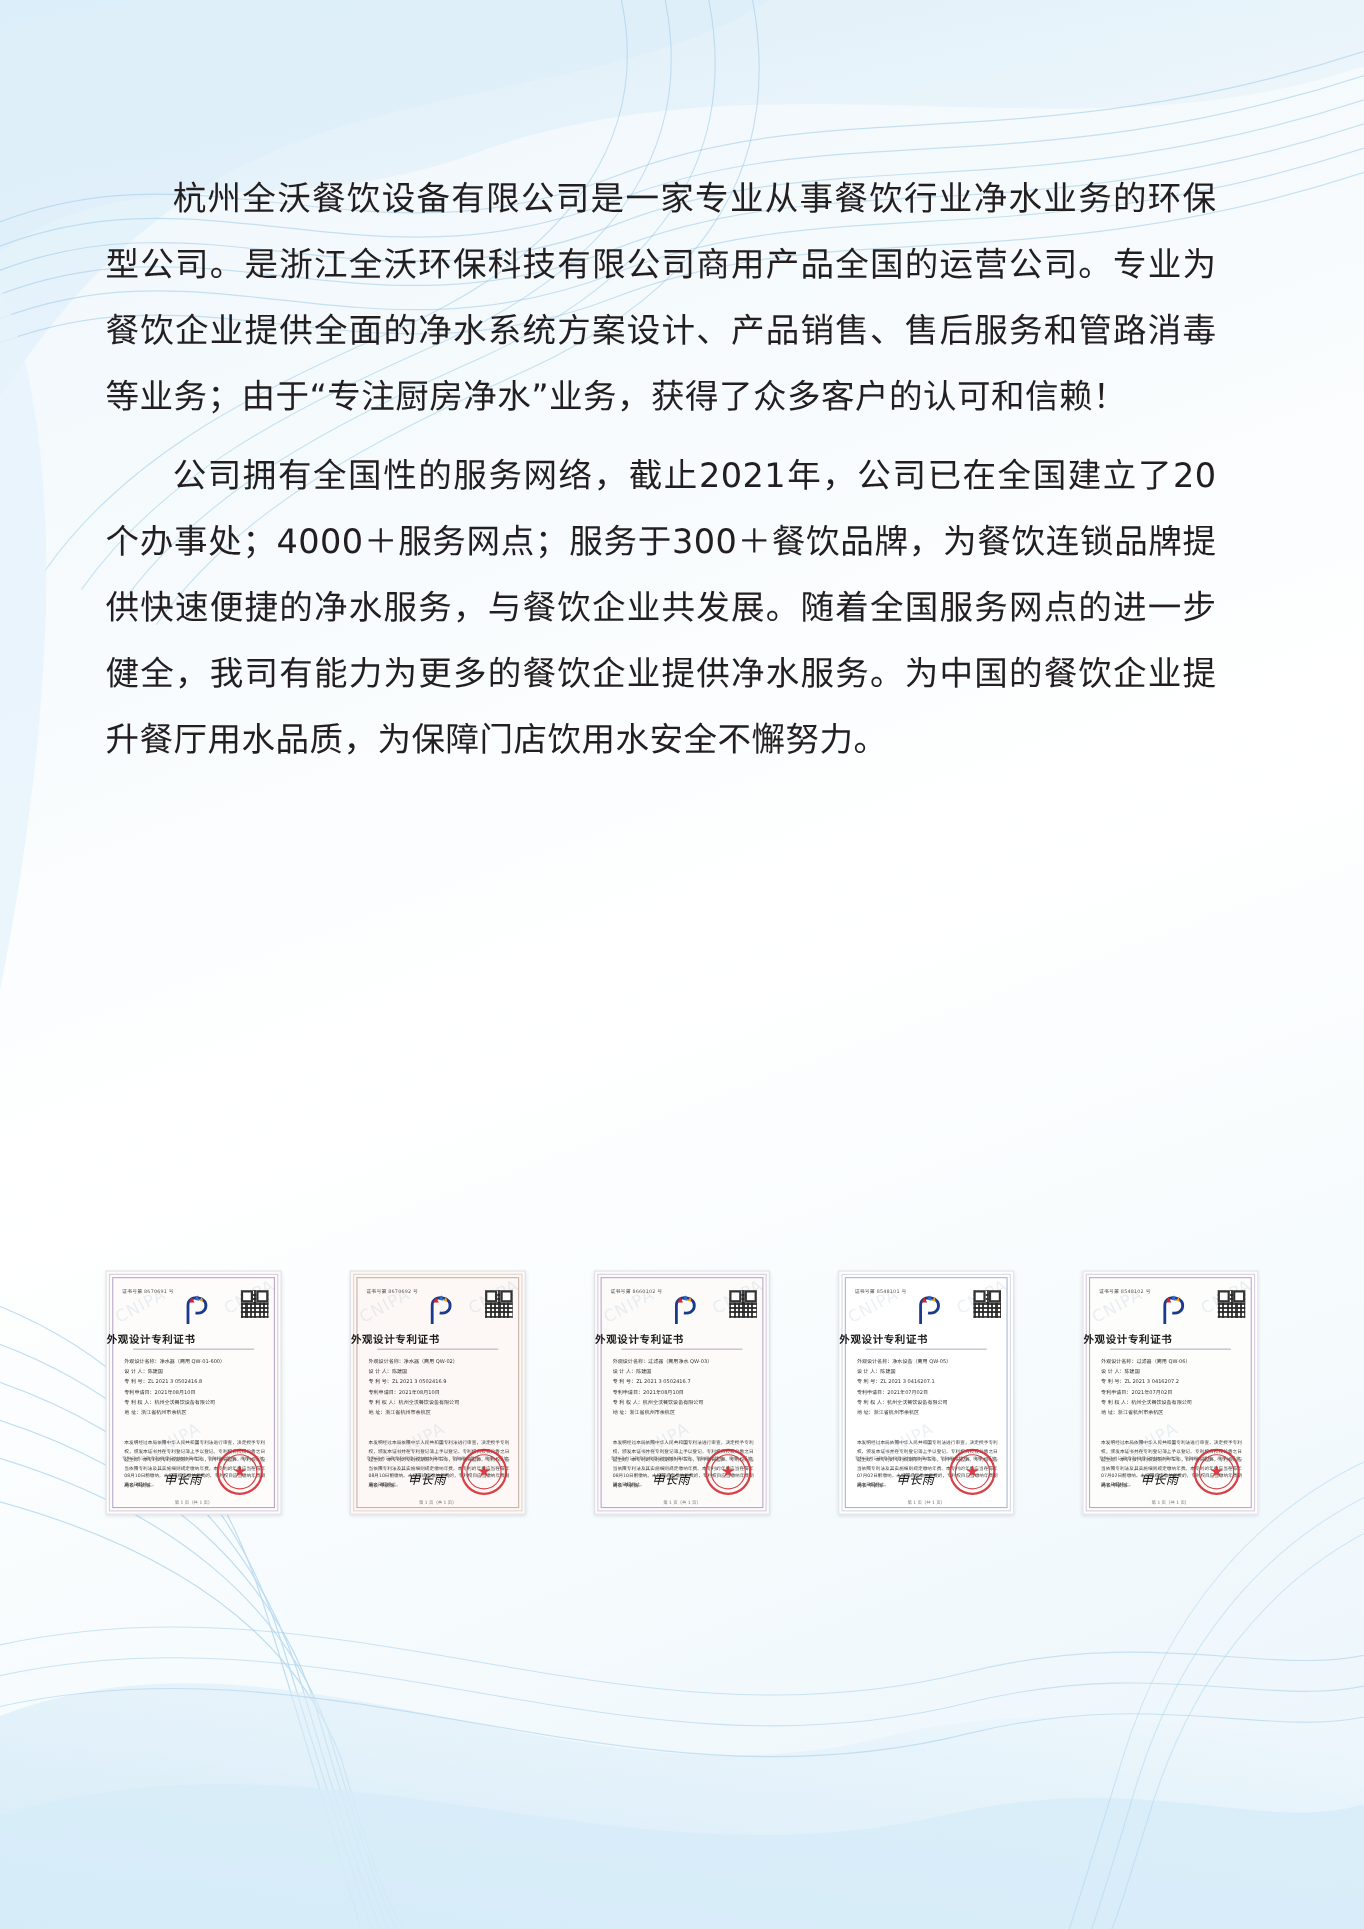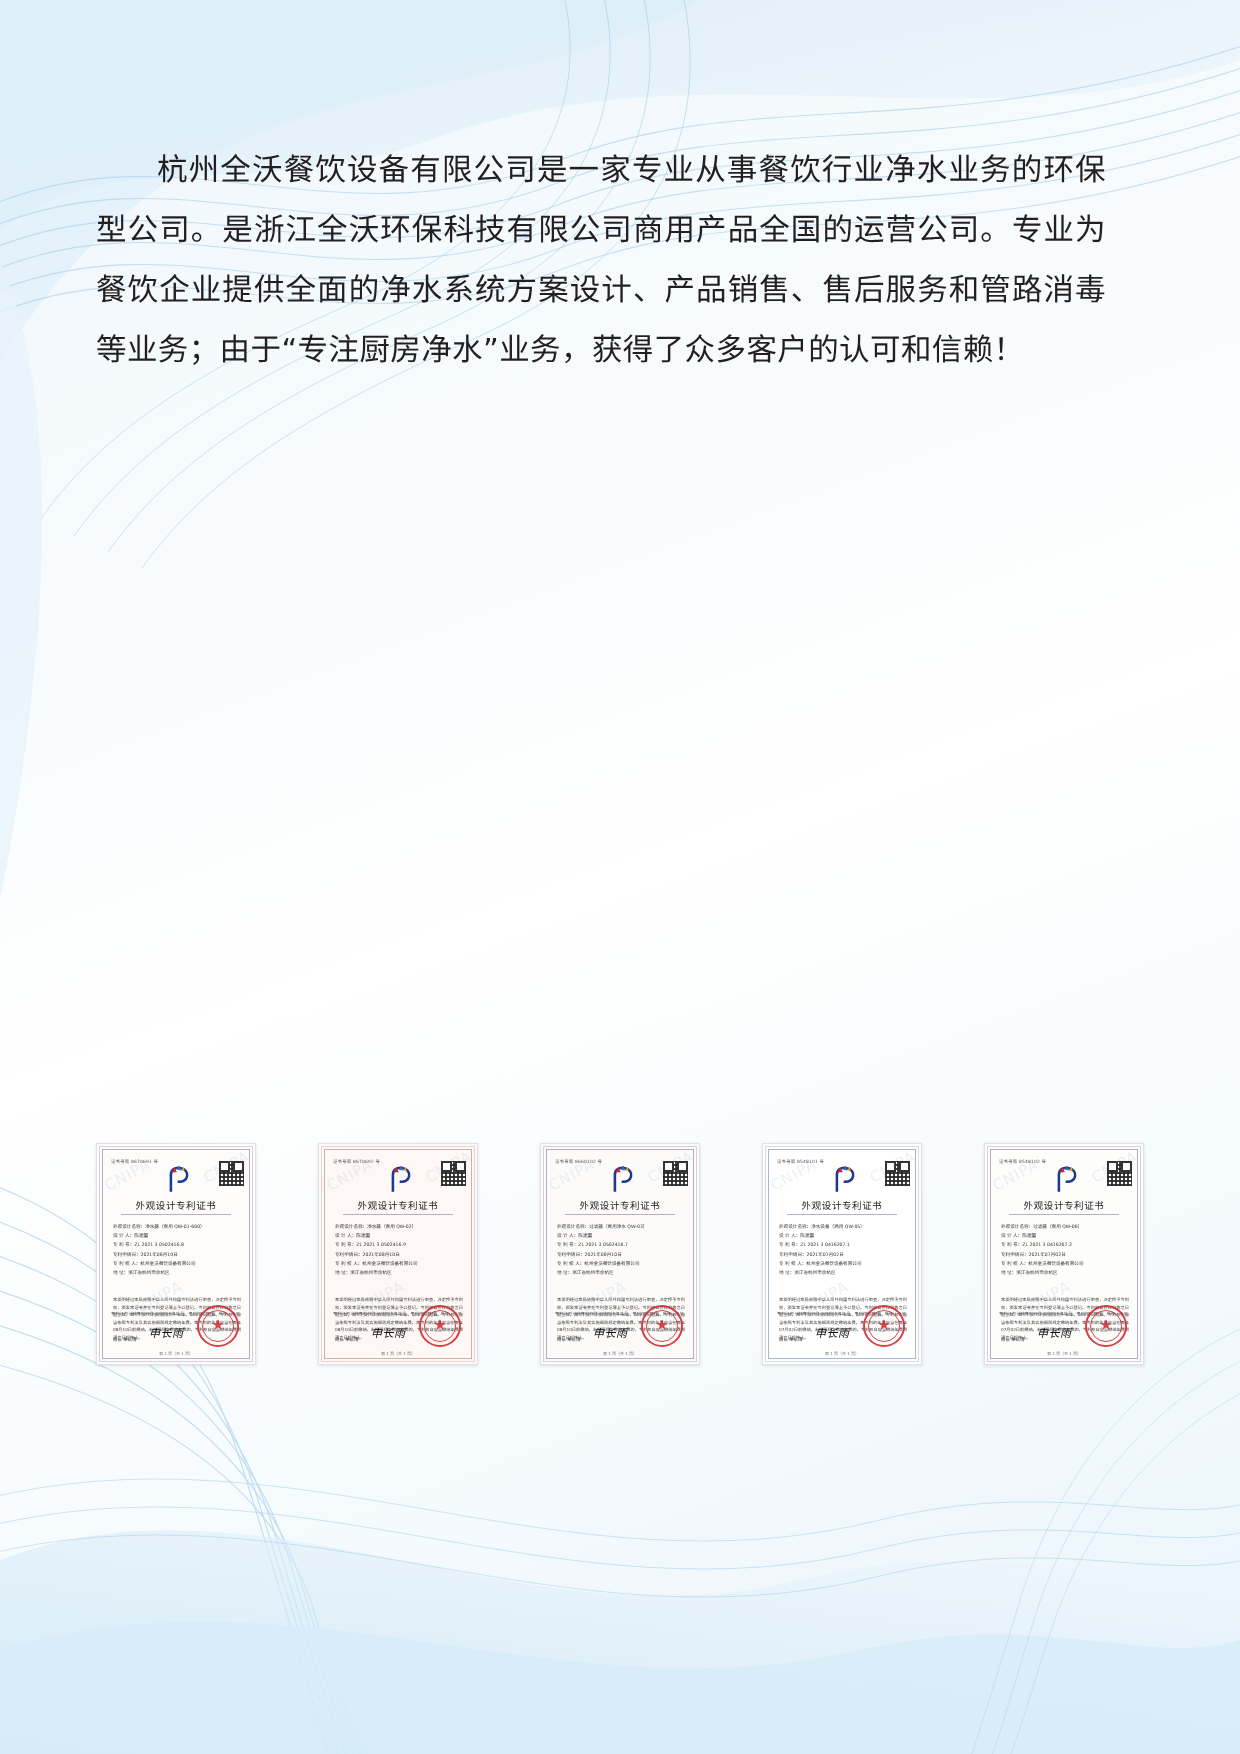--- a/index.html
+++ b/index.html
@@ -25,21 +25,21 @@
     position: absolute;
     inset: 0;
     width: 100%;
     height: 100%;
   }
 
   
   .content {
     position: absolute;
     left: 0;
-    top: 0;
+    top: 12px;
     width: 1240px;
     height: 1270px;
   }
   .article {
     position: absolute;
     left: 96px;
     top: 140px;
     width: 1010px;
   }
   .para {
@@ -140,24 +140,23 @@
     border: 2px solid #111;
     background: #fff;
   }
   .qr::before { left: 0; top: 0; }
   .qr::after  { right: 0; top: 0; }
 
   .cert-title {
     position: absolute;
     left: 0; right: 0;
     top: 54px;
-    text-align: center;
     font-family: "DejaVu Sans", "Liberation Sans", sans-serif;
     font-size: 9.5px;
-    font-weight: normal;
+    font-weight: bold;
     color: #1a1a1a;
     letter-spacing: 0.6px;
   }
   .cert-rule {
     position: absolute;
     left: 24px; right: 24px;
     top: 70px;
     height: 1px;
     background: #9c8fae;
     opacity: 0.7;
@@ -313,20 +312,21 @@
       <path d="M1260,1352 C1146,1402 1070,1500 1032,1626 C1010,1700 998,1740 990,1760"></path>
       <path d="M1260,1384 C1152,1434 1080,1530 1044,1652 C1024,1716 1014,1748 1008,1760"></path>
     </g>
   </svg>
 </div>
 
 <div class="content">
 
   <div class="article">
     <p class="para">杭州全沃餐饮设备有限公司是一家专业从事餐饮行业净水业务的环保型公司。是浙江全沃环保科技有限公司商用产品全国的运营公司。专业为餐饮企业提供全面的净水系统方案设计、产品销售、售后服务和管路消毒等业务；由于“专注厨房净水”业务，获得了众多客户的认可和信赖！</p>
+    <p class="para">公司拥有全国性的服务网络，截止2021年，公司已在全国建立了20个办事处；4000＋服务网点；服务于300＋餐饮品牌，为餐饮连锁品牌提供快速便捷的净水服务，与餐饮企业共发展。随着全国服务网点的进一步健全，我司有能力为更多的餐饮企业提供净水服务。为中国的餐饮企业提升餐厅用水品质，为保障门店饮用水安全不懈努力。</p>
   </div>
 
   <div class="cert-row">
 
     <div class="cert tint-a">
       <div class="cert-frame"></div>
       <span class="cert-watermark wm1">CNIPA</span>
       <span class="cert-watermark wm2">CNIPA</span>
       <span class="cert-watermark wm3">CNIPA</span>
       <div class="cert-topline">证书号第 8670691 号</div>

